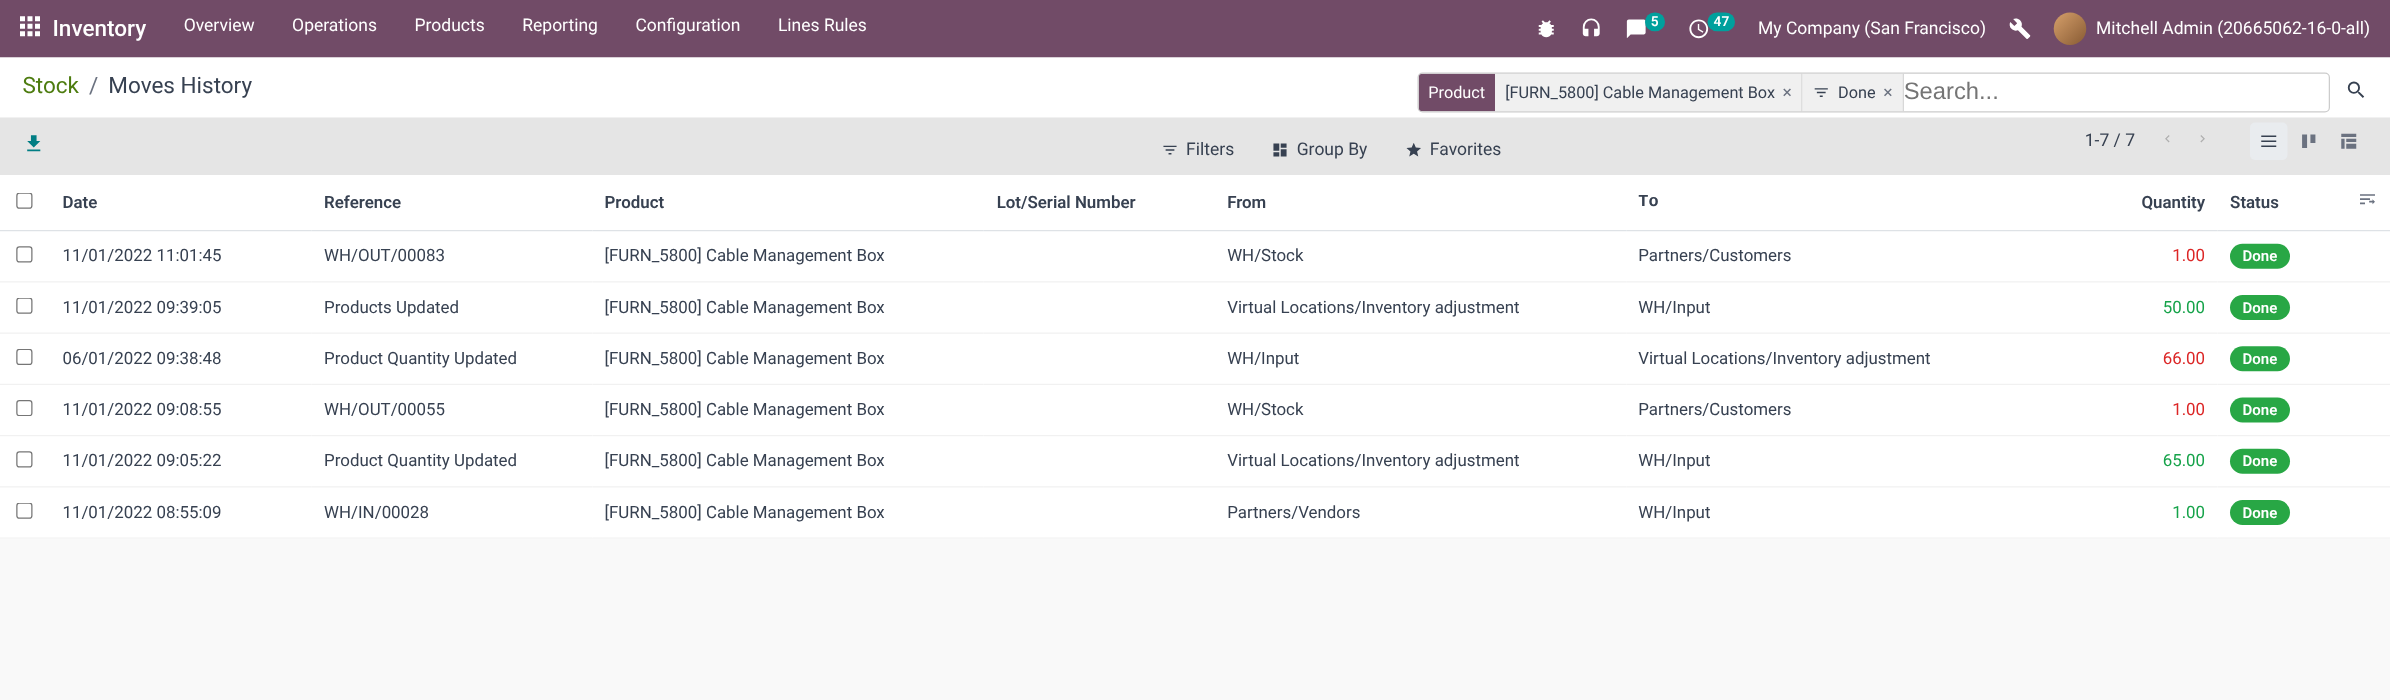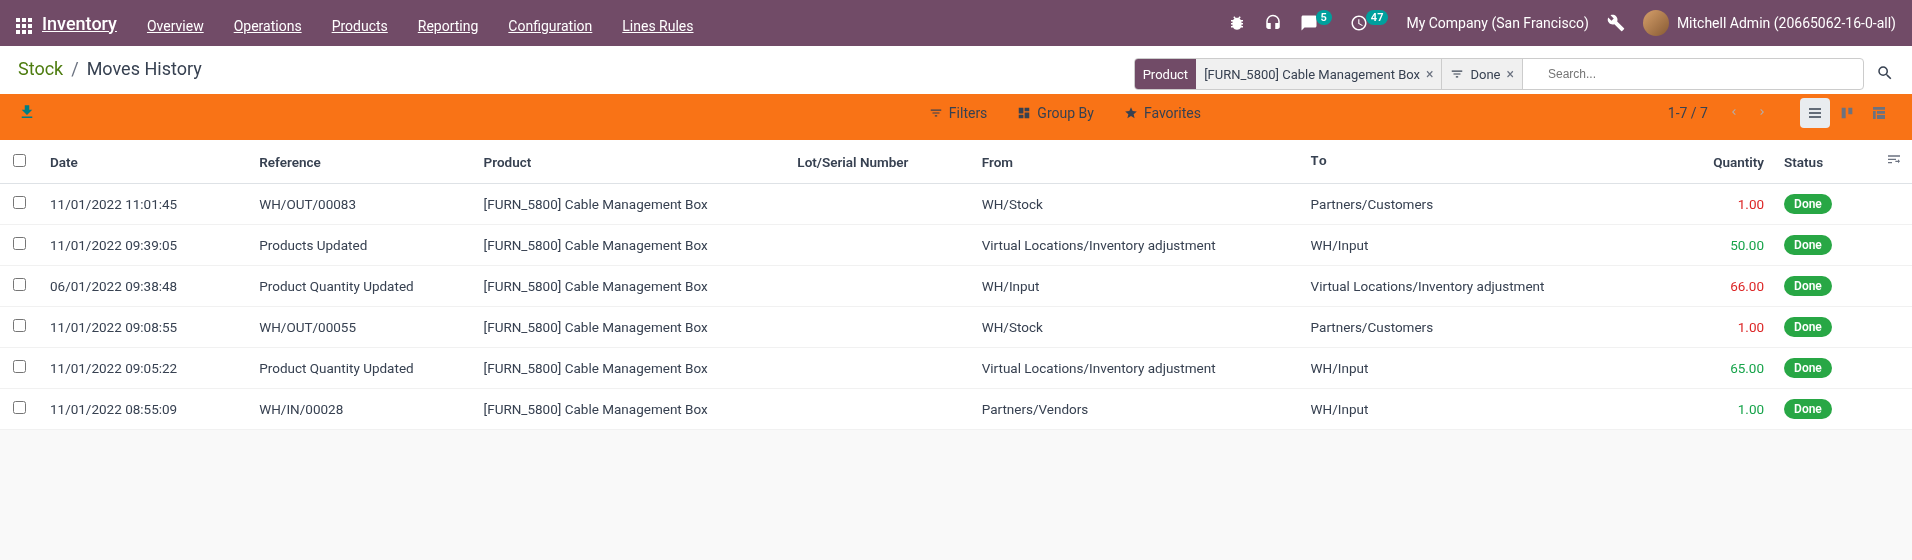--- a/index.html
+++ b/index.html
@@ -1,20 +1,20 @@
 <!DOCTYPE html>
 <html><head>
 <meta charset="utf-8">
 <style>
   * { margin: 0; padding: 0; box-sizing: border-box; }
   body { font-family: -apple-system, BlinkMacSystemFont, "Segoe UI", Roboto, Helvetica, Arial, sans-serif; font-size: 14px; color: #374151; background: #f9f9f9; width: 1912px; }
   
   
   .navbar { background: #714B67; color: #fff; height: 46px; display: flex; align-items: center; padding: 0 16px; }
-  .nav-left { display: flex; align-items: flex-end; text-decoration: underline; }
+  .nav-left { display: flex; align-items: flex-start; }
   .nav-apps-icon { display: grid; grid-template-columns: repeat(3, 4px); grid-template-rows: repeat(3, 4px); gap: 2px; margin-right: 10px; cursor: pointer; }
   .nav-apps-icon span { background: #fff; width: 4px; height: 4px; }
   .nav-brand { font-size: 18px; font-weight: 500; margin-right: 30px; }
   .nav-items { display: flex; gap: 30px; }
   .nav-item { color: #fff; cursor: pointer; font-size: 14px; }
   .nav-right { margin-left: auto; display: flex; align-items: center; gap: 18px; }
   .nav-icon { color: #fff; cursor: pointer; position: relative; display: flex; align-items: center; }
   .nav-icon svg { width: 18px; height: 18px; fill: #fff; }
   .badge { background: #00A09D; color: #fff; font-size: 11px; font-weight: 600; padding: 1px 5px; border-radius: 10px; margin-left: -2px; position: relative; top: -6px; }
   .nav-company { color: #fff; font-size: 14px; cursor: pointer; }
@@ -29,26 +29,26 @@
   .breadcrumb-current { color: #374151; }
   
   .search-area { margin-left: auto; display: flex; align-items: center; position: relative; }
   .search-chips { display: flex; align-items: center; border: 1px solid #ccc; border-radius: 4px; padding: 0; height: 32px; overflow: hidden; }
   .chip-group { display: flex; align-items: stretch; height: 100%; border-right: 1px solid #ccc; }
   .chip-label { background: #714B67; color: #fff; padding: 0 8px; display: flex; align-items: center; font-size: 13px; }
   .chip-value { background: #f0f0f0; color: #374151; padding: 0 8px; display: flex; align-items: center; font-size: 13px; gap: 6px; }
   .chip-value.icon-chip { background: #f0f0f0; }
   .chip-close { cursor: pointer; color: #6b7280; font-size: 14px; }
   .chip-icon { width: 14px; height: 14px; }
-  .search-input { border: none; outline: none; padding: 0 25px; font-size: 12px; height: 100%; width: 340px; background: transparent; }
+  .search-input { border: none; outline: none; padding: 0 0; font-size: 19px; height: 100%; width: 340px; background: transparent; }
   .search-icon { margin-left: 12px; cursor: pointer; color: #374151; }
   .search-icon svg { width: 18px; height: 18px; }
   
   
-  .toolbar { background: #f97316; padding: 4px 18px 12px 18px; display: flex; align-items: center; }
+  .toolbar { background: #e5e5e5; padding: 4px 18px 12px 18px; display: flex; align-items: flex-end; }
   .toolbar-left { color: #017e84; cursor: pointer; }
   .toolbar-left svg { width: 18px; height: 18px; fill: #017e84; }
   .toolbar-center { display: flex; gap: 30px; margin-left: auto; margin-right: auto; position: relative; left: 213px; }
   .toolbar-btn { display: flex; align-items: center; gap: 6px; cursor: pointer; color: #374151; font-size: 14px; }
   .toolbar-btn svg { width: 14px; height: 14px; fill: #374151; }
   .toolbar-right { display: flex; align-items: center; gap: 8px; }
   .pager { font-size: 14px; color: #374151; margin-right: 8px; }
   .pager-btn { color: #b0b0b0; cursor: pointer; padding: 0 4px; }
   .pager-btn svg { width: 12px; height: 12px; fill: #b0b0b0; }
   .view-btns { display: flex; gap: 2px; margin-left: 20px; }

